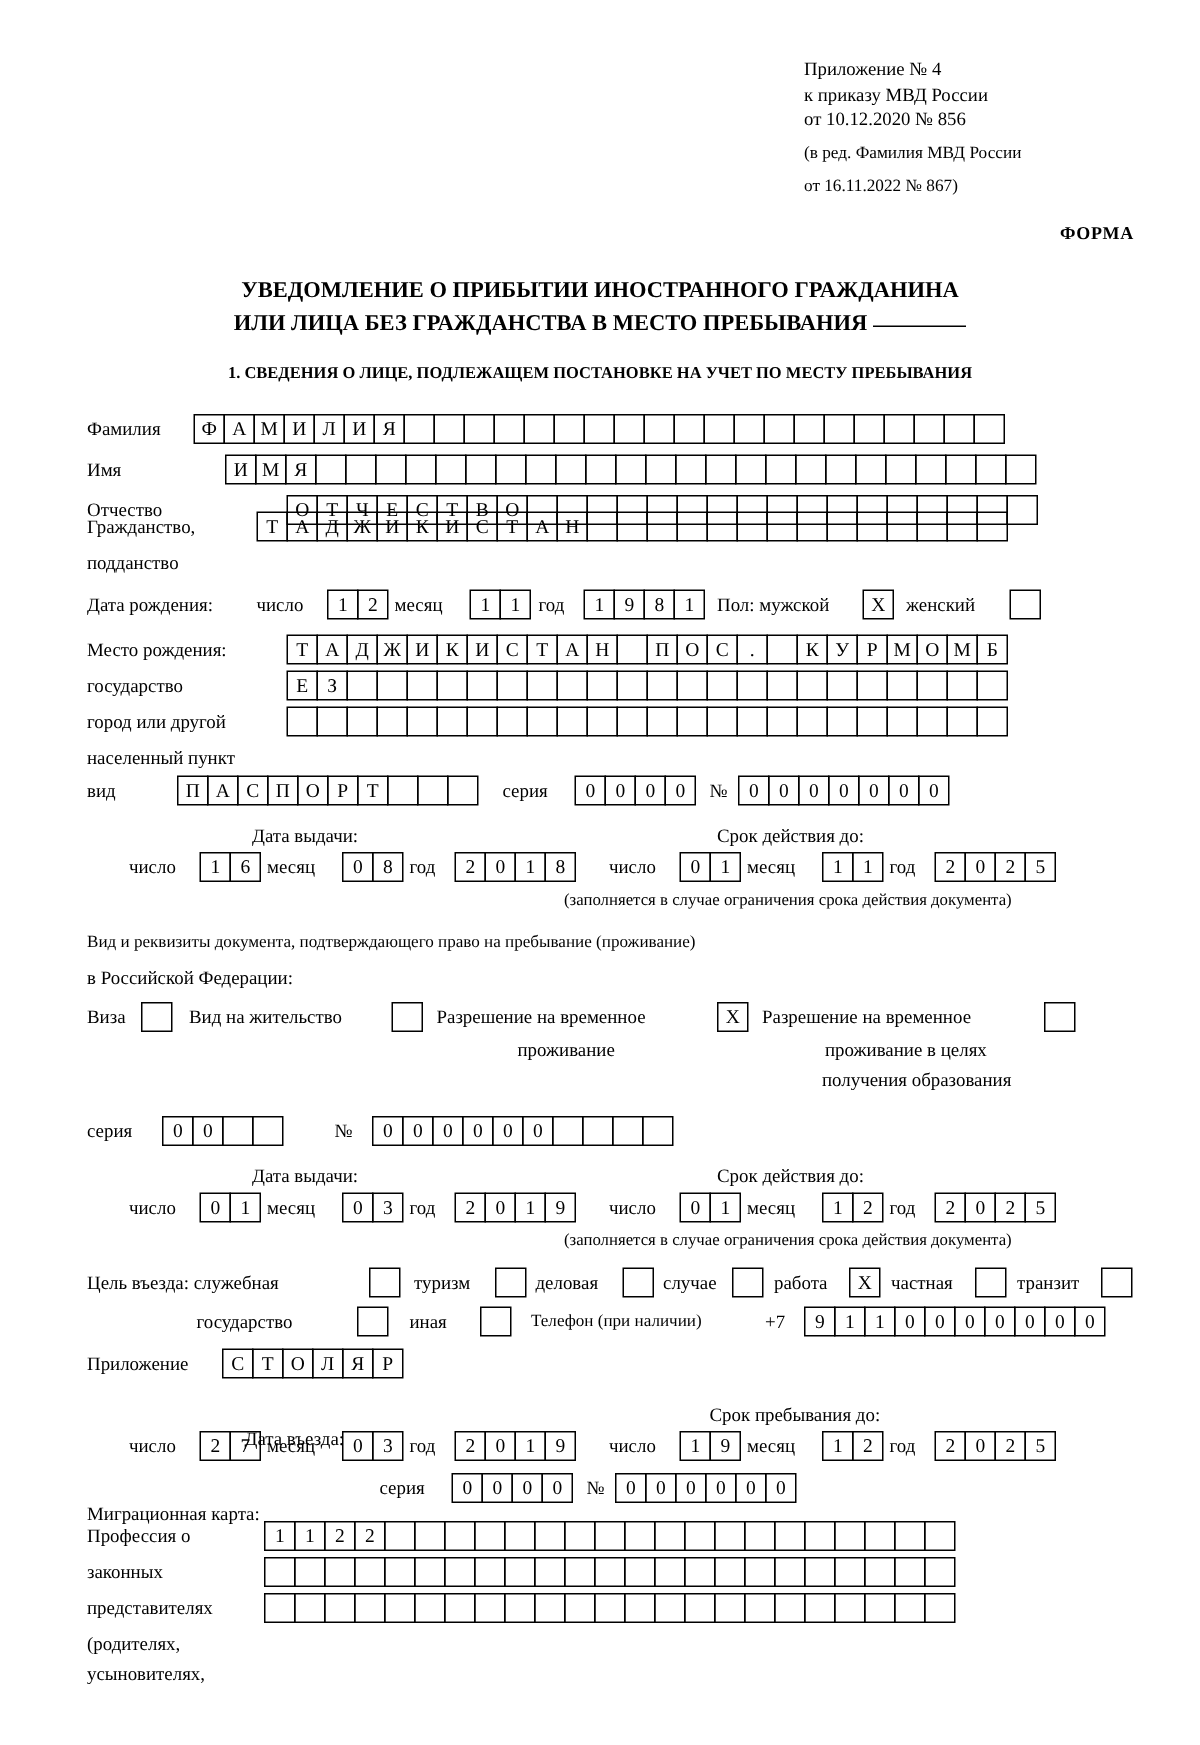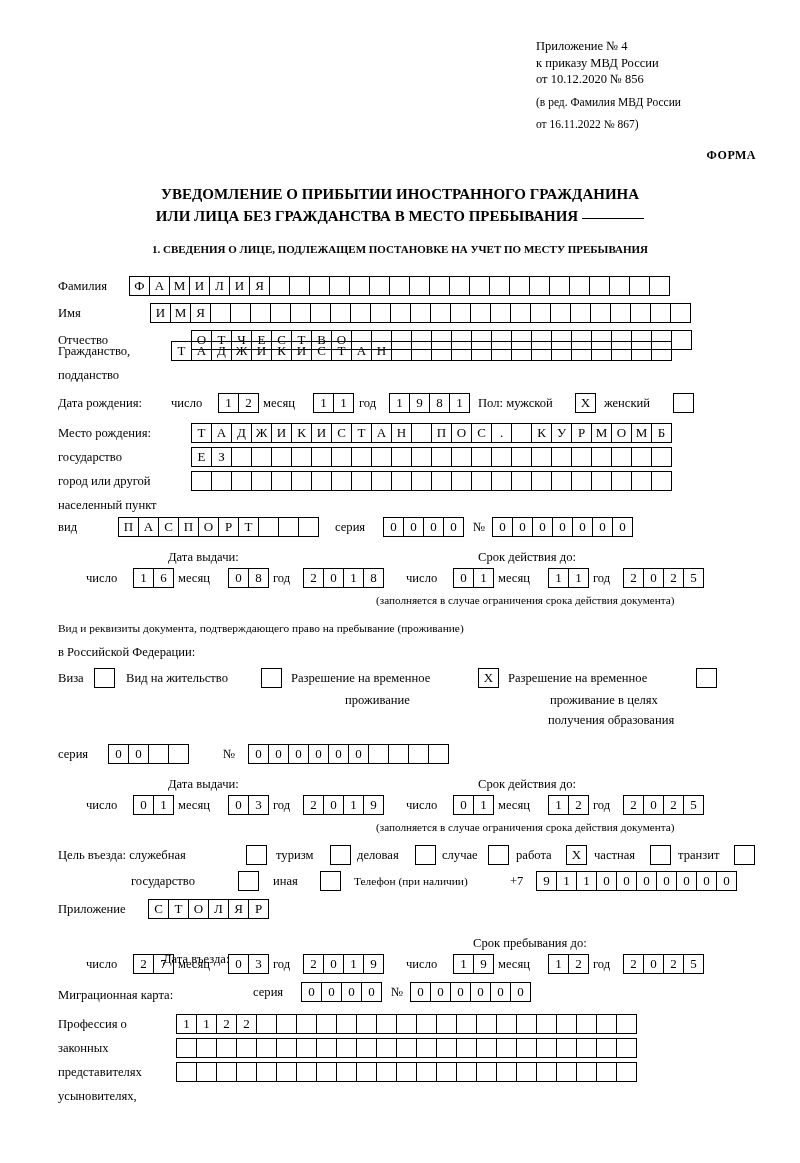--- a/index.html
+++ b/index.html
@@ -579,21 +579,21 @@
       <span class="lbl" style="left:535px;top:0">год</span>
       <span class="boxes" style="left:565px;top:0">
           <span class="bx">2</span>
           <span class="bx">0</span>
           <span class="bx">2</span>
           <span class="bx">5</span>
         </span>
     </div>
 
     <div class="row" style="height:32px">
-      <span class="lbl" style="left:0;top:3px">Миграционная карта:</span>
+      <span class="lbl" style="left:0;top:17px">Миграционная карта:</span>
       <span class="lbl" style="left:195px;top:0">серия</span>
       <span class="boxes" style="left:243px;top:0">
           <span class="bx">0</span>
           <span class="bx">0</span>
           <span class="bx">0</span>
           <span class="bx">0</span>
         </span>
       <span class="lbl" style="left:333px;top:0">№</span>
       <span class="boxes" style="left:352px;top:0">
           <span class="bx">0</span>
@@ -683,17 +683,20 @@
           <span class="bx"></span>
           <span class="bx"></span>
           <span class="bx"></span>
           <span class="bx"></span>
           <span class="bx"></span>
           <span class="bx"></span>
           <span class="bx"></span>
         </span>
     </div>
     <div class="row" style="height:20px">
+      <span class="lbl" style="left:0;top:0">(родителях,</span>
+    </div>
+    <div class="row" style="height:20px">
       <span class="lbl" style="left:0;top:0">усыновителях,</span>
     </div>
 
   </div>
 </div>
 
 </body></html>

